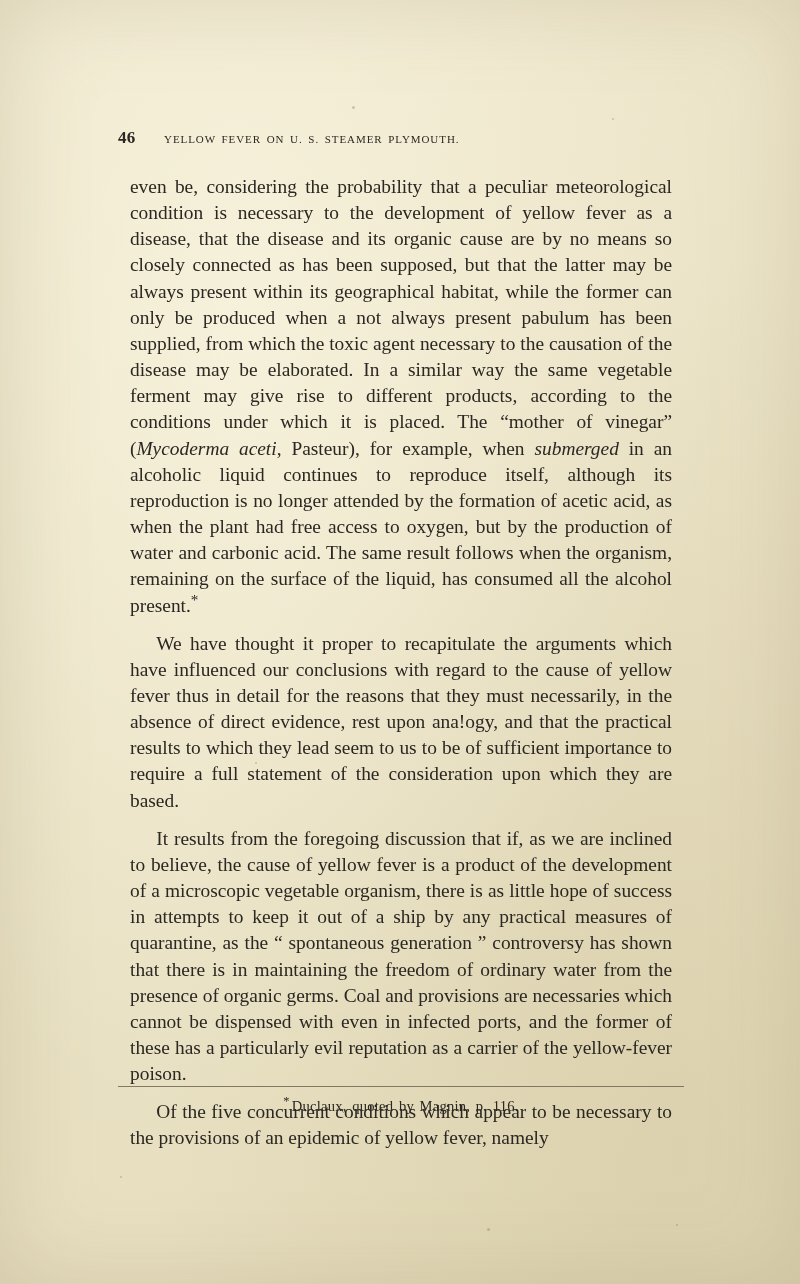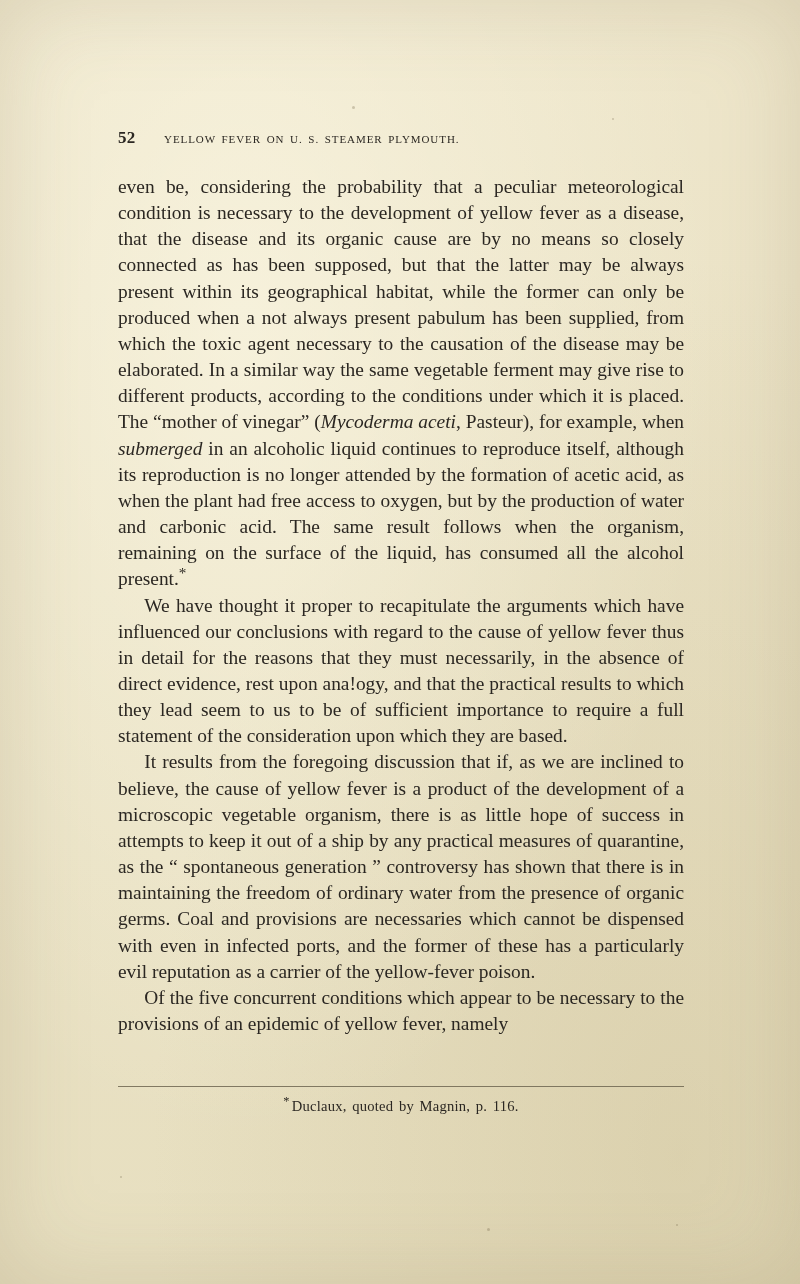--- a/index.html
+++ b/index.html
@@ -74,21 +74,21 @@
 
   
   .body-text {
     font-size: 19.4px;
     line-height: 26.15px;
     text-align: justify;
     text-justify: inter-word;
     hyphens: none;
   }
   .body-text p {
-    margin: 0;
+    margin: 12px;
     text-indent: 1.35em;
   }
   .body-text p.noindent {
     text-indent: 0;
   }
   .it { font-style: italic; }
   .fn-ref {
     font-size: 0.78em;
     vertical-align: super;
     line-height: 0;
@@ -132,21 +132,21 @@
 </head>
 <body>
 
 <div class="paper"></div>
 
 <div class="page">
 
   <div class="content">
 
     <div class="running-head">
-      <span class="folio">52</span>
+      <span class="folio">46</span>
       <span class="head-title">YELLOW FEVER ON U. S. STEAMER PLYMOUTH.</span>
     </div>
 
     <div class="body-text" id="body-text">
         <p class="noindent"><span>even be, considering the probability that a peculiar meteorological condition is necessary to the development of yellow fever as a disease, that the disease and its organic cause are by no means so closely connected as has been supposed, but that the latter may be always present within its geographical habitat, while the former can only be produced when a not always present pabulum has been supplied, from which the toxic agent necessary to the causation of the disease may be elaborated. In a similar way the same vegetable ferment may give rise to different products, according to the conditions under which it is placed. The “mother of vinegar” (</span><span class="it">Mycoderma aceti</span><span>, Pasteur), for example, when </span><span class="it">submerged</span><span> in an alcoholic liquid continues to reproduce itself, although its reproduction is no longer attended by the formation of acetic acid, as when the plant had free access to oxygen, but by the production of water and carbonic acid. The same result follows when the organism, remaining on the surface of the liquid, has consumed all the alcohol present.</span><span class="fn-ref">*</span></p>
         <p><span>We have thought it proper to recapitulate the arguments which have influenced our conclusions with regard to the cause of yellow fever thus in detail for the reasons that they must necessarily, in the absence of direct evidence, rest upon ana!ogy, and that the practical results to which they lead seem to us to be of sufficient importance to require a full statement of the consideration upon which they are based.</span></p>
         <p><span>It results from the foregoing discussion that if, as we are inclined to believe, the cause of yellow fever is a product of the development of a microscopic vegetable organism, there is as little hope of success in attempts to keep it out of a ship by any practical measures of quarantine, as the “ spontaneous generation ” controversy has shown that there is in maintaining the freedom of ordinary water from the presence of organic germs. Coal and provisions are necessaries which cannot be dispensed with even in infected ports, and the former of these has a particularly evil reputation as a carrier of the yellow-fever poison.</span></p>
         <p><span>Of the five concurrent conditions which appear to be necessary to the provisions of an epidemic of yellow fever, namely</span></p>
       </div>
 

